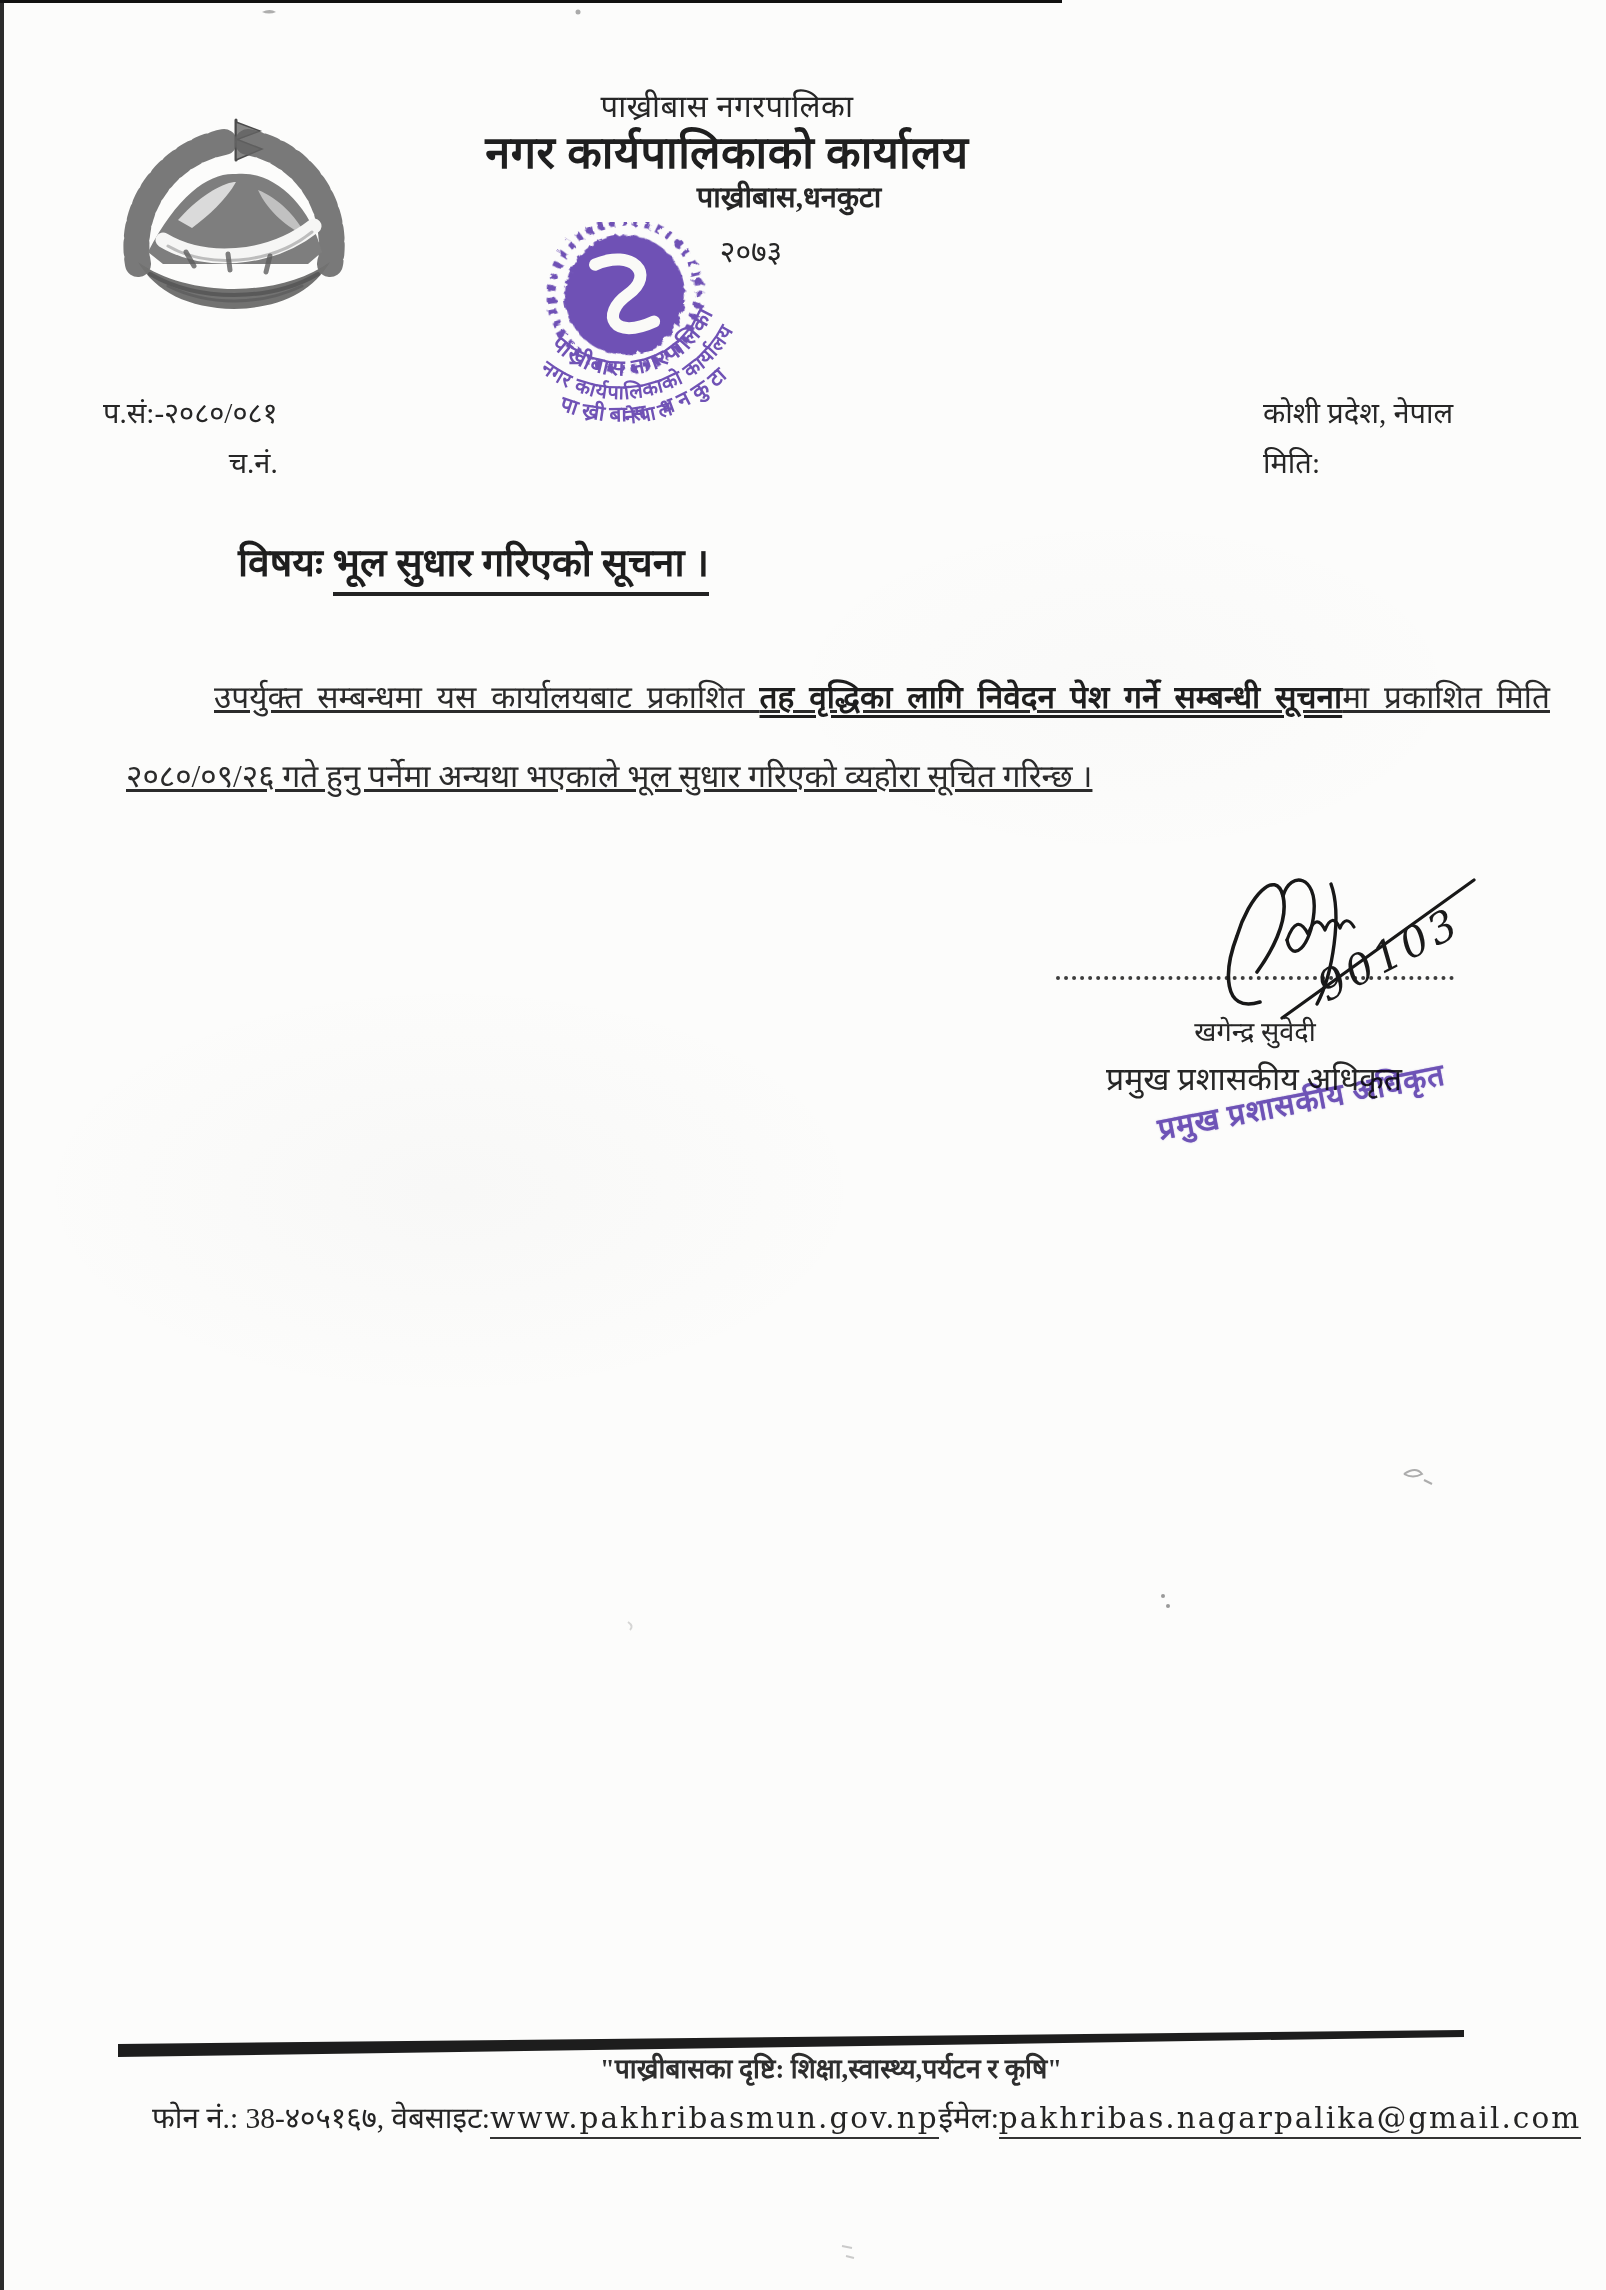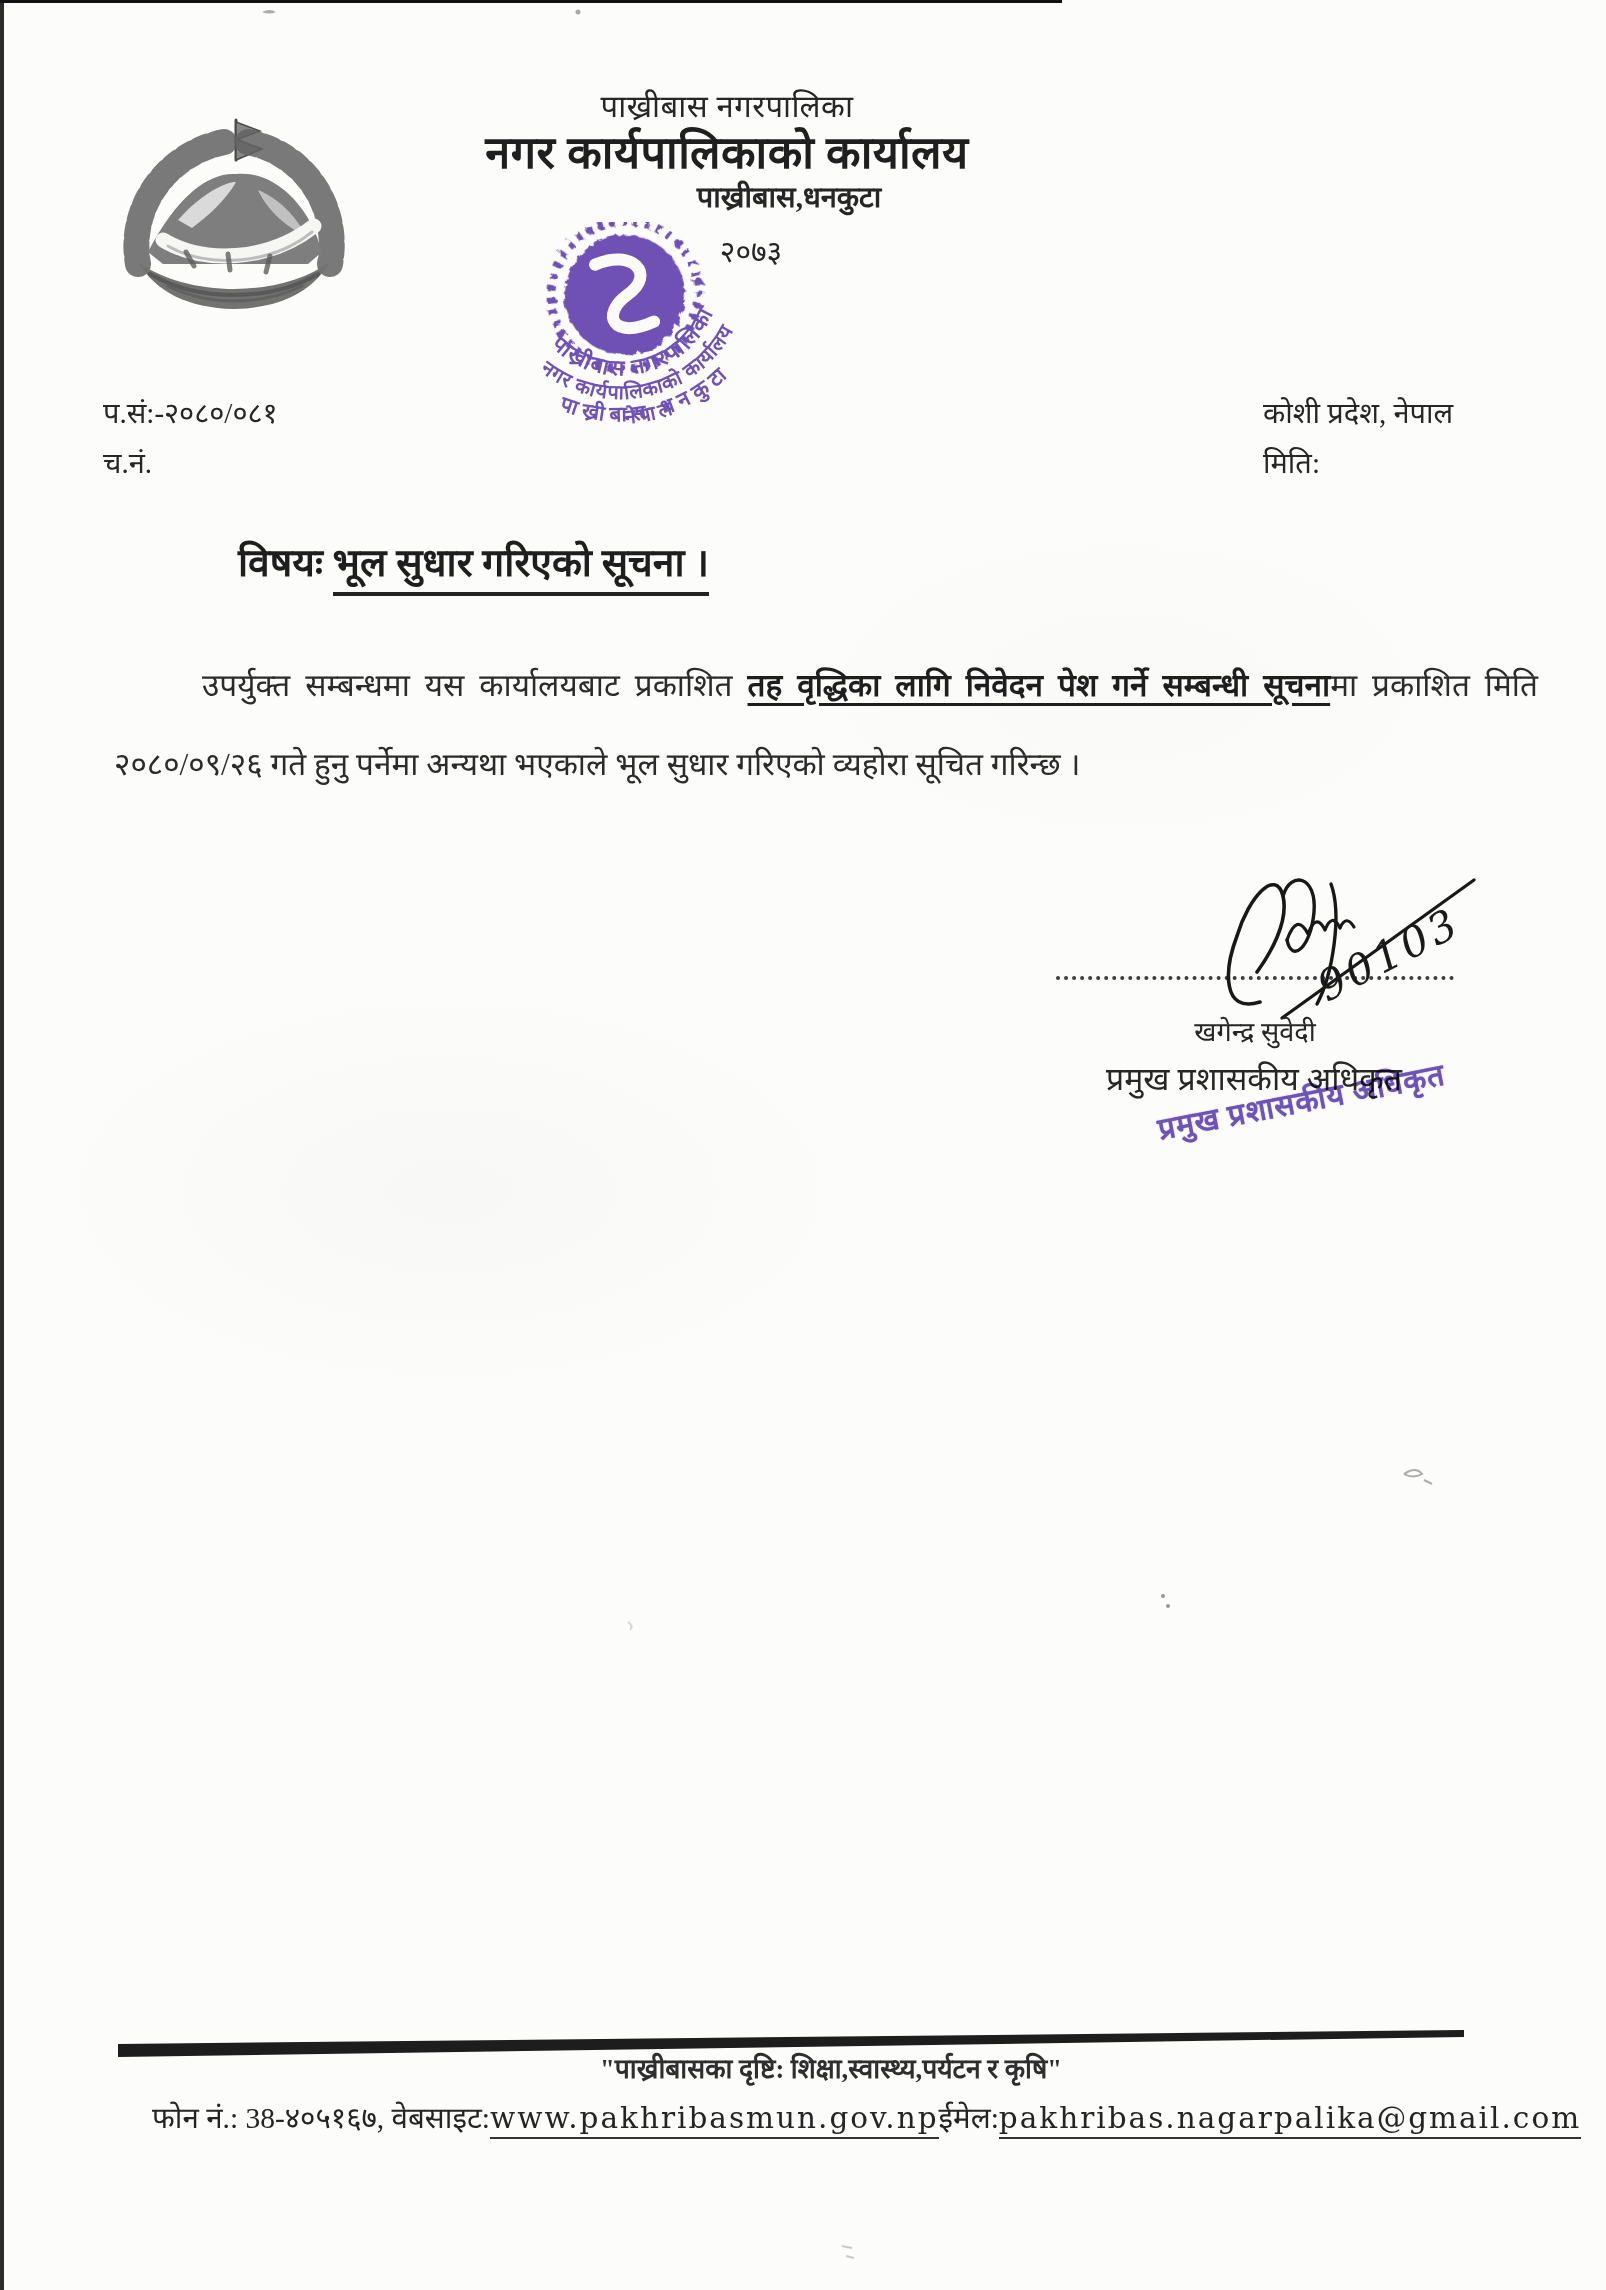--- a/index.html
+++ b/index.html
@@ -15,21 +15,21 @@
     color:#262626;
   }
   .abs{position:absolute;}
   .ctr{text-align:center;}
   
   .muni{left:0;top:84px;width:1454px;font-size:31px;letter-spacing:.5px;}
   .office{left:0;top:120px;width:1454px;font-size:45px;font-weight:700;letter-spacing:.5px;color:#1f1f1f;}
   .addr{left:62px;top:176px;width:1454px;font-size:29px;font-weight:bold;}
   .year{left:0;top:230px;width:1454px;font-size:30px;padding-left:24px;}
   
-  .refblock{left:103px;top:388px;font-size:29px;line-height:50px;}
+  .refblock{left:103px;top:388px;font-size:29px;line-height:50px;text-align:right;}
   .rightblock{left:1263px;top:388px;font-size:29px;line-height:50px;}
   
   .subject{left:238px;top:534px;font-size:39px;font-weight:700;color:#1e1e1e;}
   .subject .us{border-bottom:4px solid #232323;padding-bottom:8px;}
   
   .bodytext{
     left:114px;top:646px;width:1424px;
     font-size:31.5px;line-height:79px;
     text-align:justify;text-indent:88px;
     color:#2b2b2b;
@@ -154,21 +154,21 @@
   <div class="abs rightblock">
     <div>कोशी प्रदेश, नेपाल</div>
     <div>मिति:</div>
   </div>
 
   <div class="abs subject">
     <span>विषयः</span>
     <span class="us"><span>भूल सुधार गरिएको सूचना</span><span> ।</span></span>
   </div>
 
-  <p class="abs bodytext" style="margin:0;"><span>उपर्युक्त सम्बन्धमा यस कार्यालयबाट प्रकाशित </span><span class="em">तह वृद्धिका लागि निवेदन पेश गर्ने सम्बन्धी सूचना</span><span>मा प्रकाशित मिति २०८०/०९/२६ गते हुनु पर्नेमा अन्यथा भएकाले भूल सुधार गरिएको व्यहोरा सूचित गरिन्छ ।</span></p>
+  <p class="abs bodytext" style="margin:12px;text-decoration:underline;"><span>उपर्युक्त सम्बन्धमा यस कार्यालयबाट प्रकाशित </span><span class="em">तह वृद्धिका लागि निवेदन पेश गर्ने सम्बन्धी सूचना</span><span>मा प्रकाशित मिति २०८०/०९/२६ गते हुनु पर्नेमा अन्यथा भएकाले भूल सुधार गरिएको व्यहोरा सूचित गरिन्छ ।</span></p>
 
   <div class="abs dotline"></div>
 
   <svg class="abs noevt" style="left:1030px;top:852px;" width="480" height="180" viewBox="0 0 480 180">
     <g stroke="#181818" fill="none" stroke-linecap="round" stroke-linejoin="round">
       <path d="M230 150 C 192 162, 194 118, 207 84 C 219 44, 246 16, 253 44 C 259 70, 240 102, 227 120" stroke-width="3.6"></path>
       <path d="M253 44 C 261 18, 287 24, 284 60 C 281 95, 262 112, 257 88" stroke-width="3.4"></path>
       <path d="M257 88 q 10 -28 21 -6 q 8 -22 17 -4 q 7 -18 15 -2 q 6 -14 14 -1" stroke-width="3.2"></path>
       <path d="M301 32 C 312 62, 303 122, 287 152" stroke-width="3.4"></path>
       <path d="M252 166 L 444 28" stroke-width="3.2"></path>

